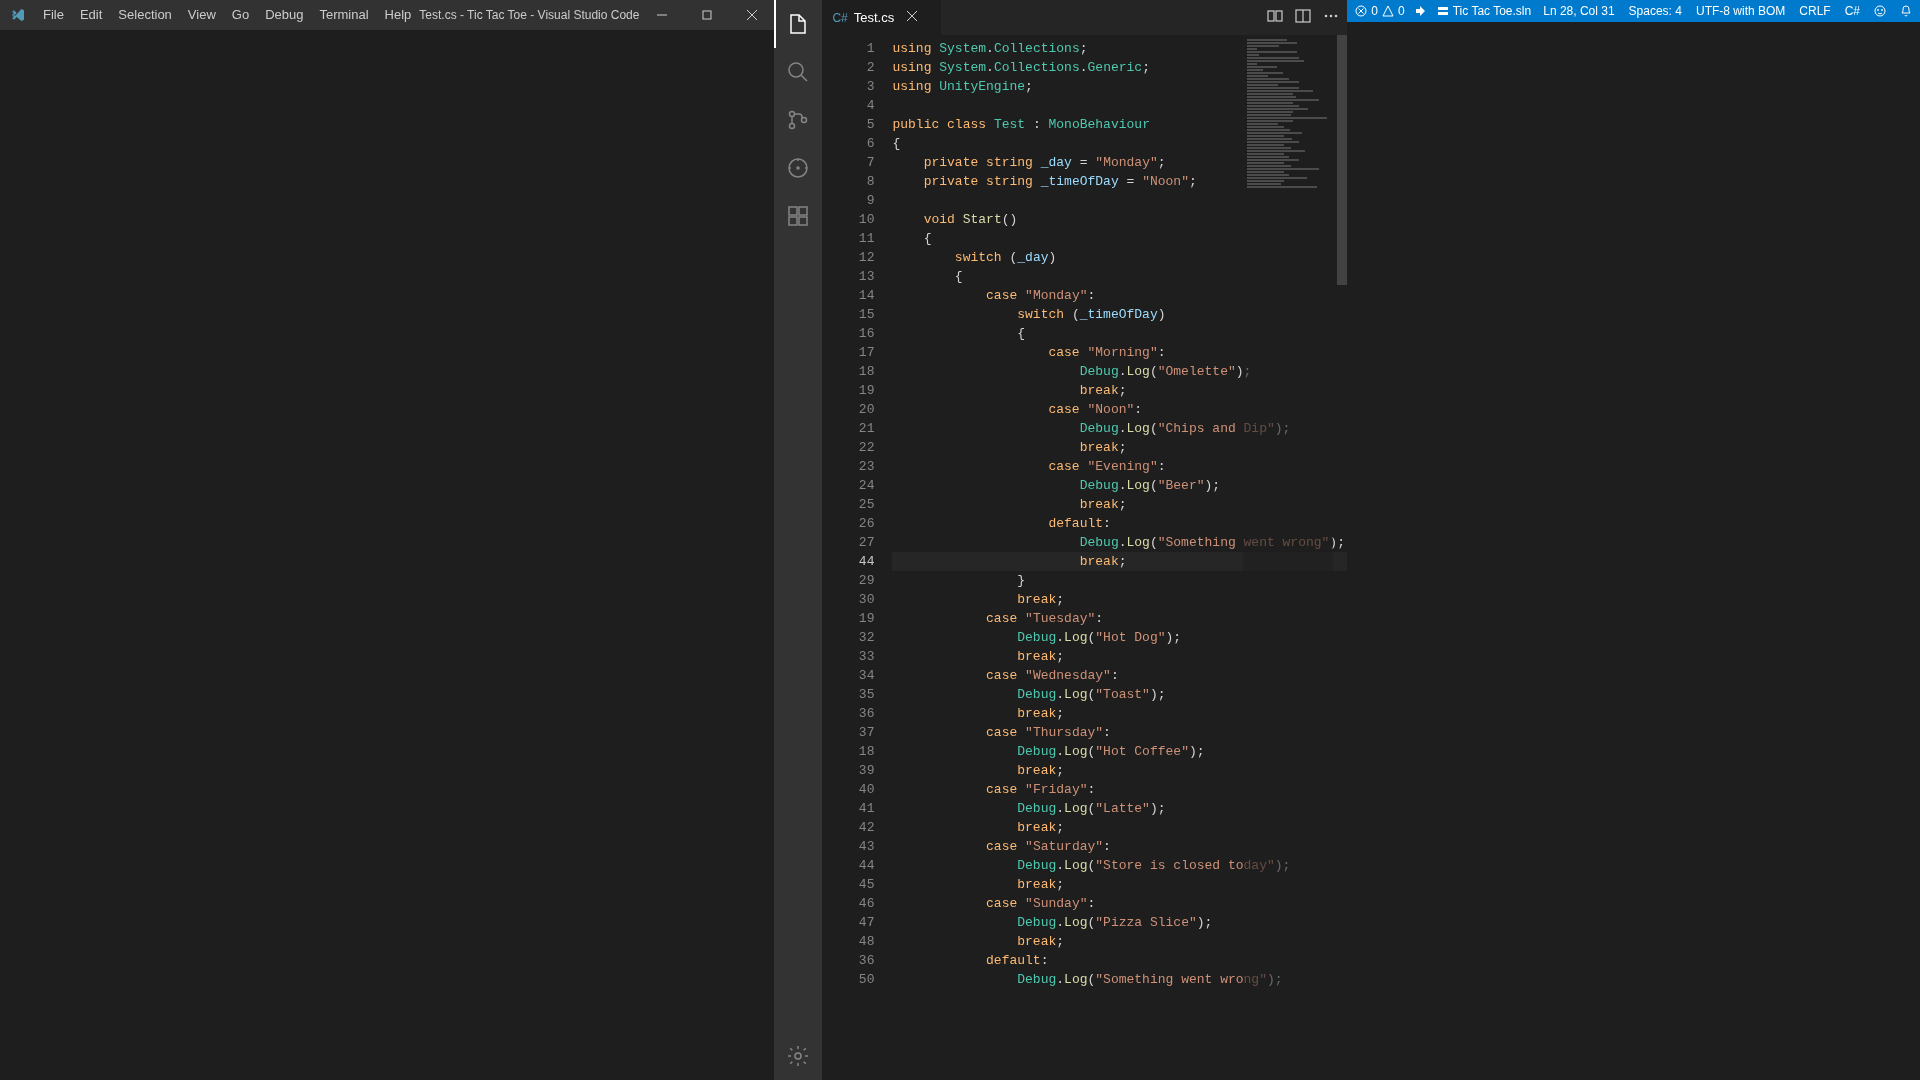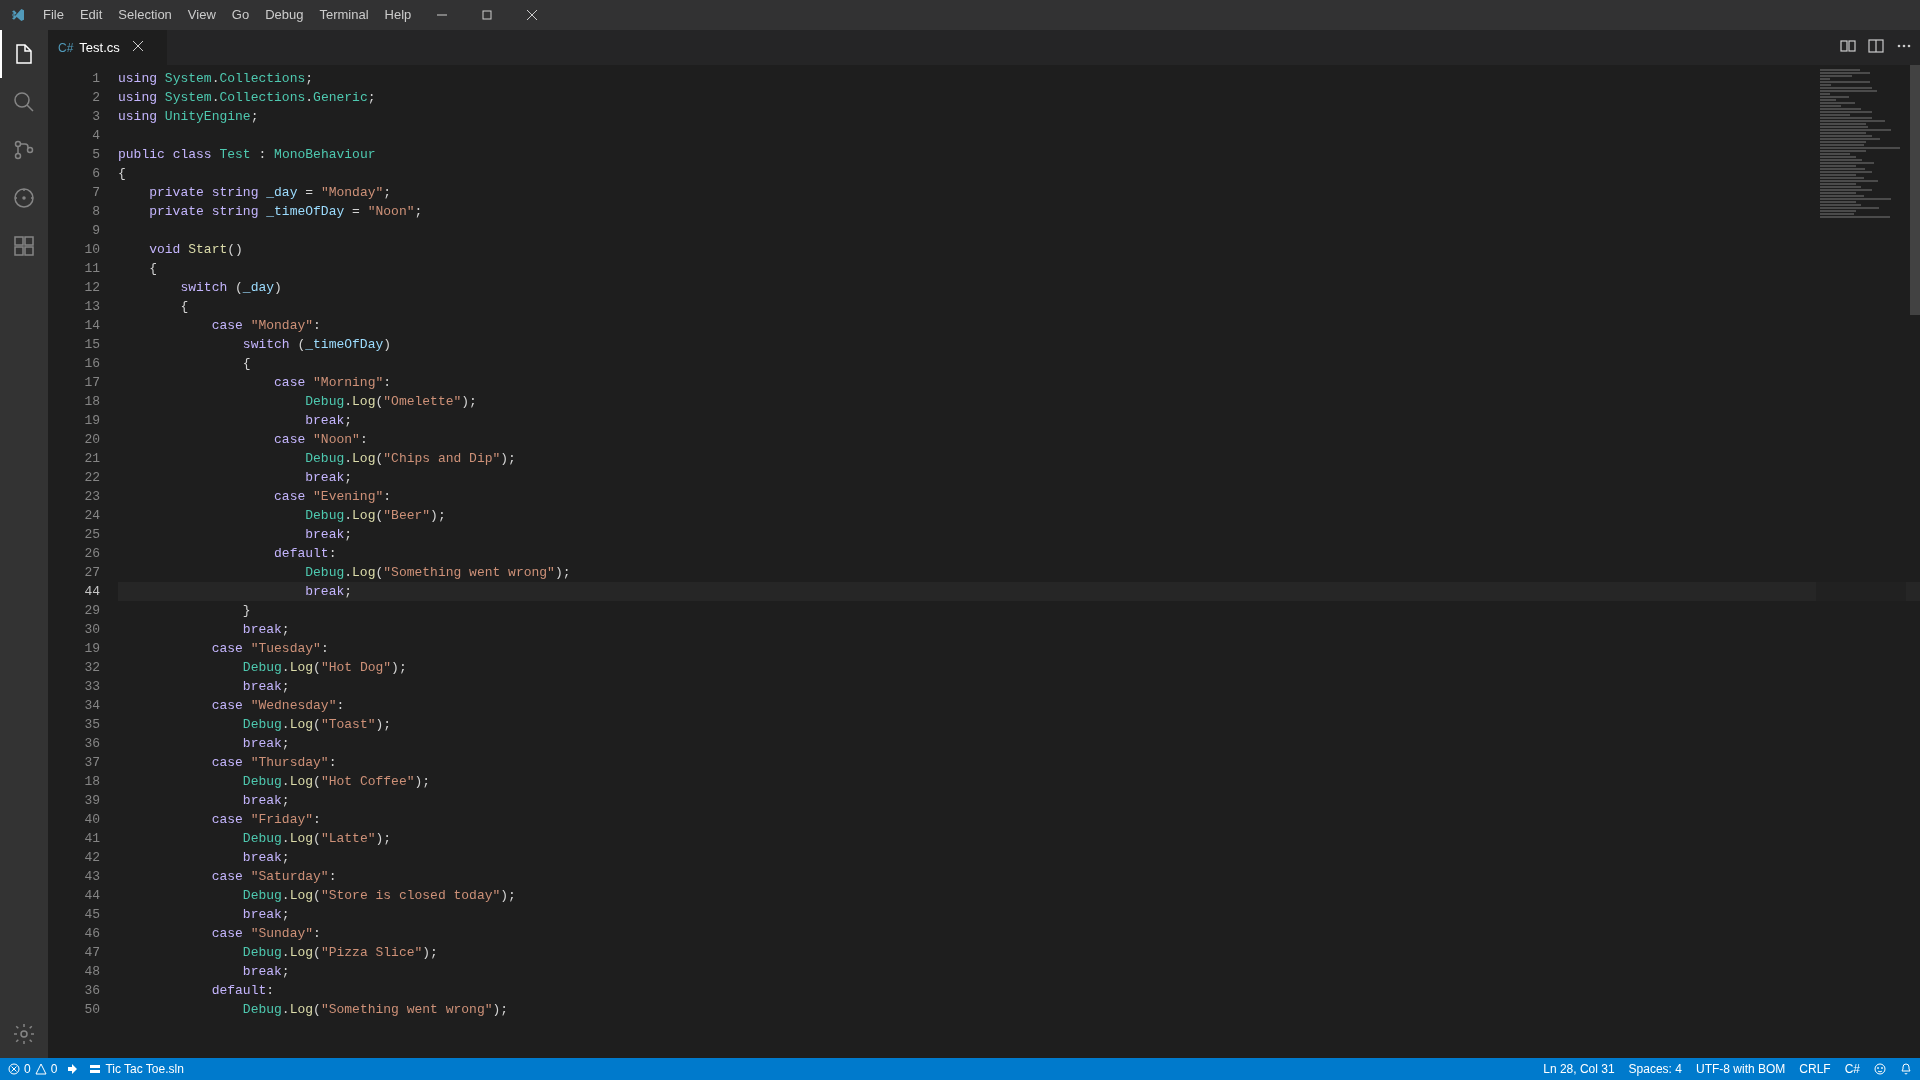--- a/index.html
+++ b/index.html
@@ -7,21 +7,20 @@
   font-family: "Segoe UI", Tahoma, sans-serif;
   font-size: 13px;
   background: #1e1e1e;
   color: #cccccc;
   overflow: hidden;
   width: 1920px;
   height: 1080px;
 }
 .window {
   display: flex;
-  flex-direction: column;
   height: 100%;
 }
 .title-bar {
   height: 30px;
   background: #323233;
   display: flex;
   align-items: center;
   -webkit-app-region: drag;
 }
 .title-bar .logo {
@@ -151,21 +150,21 @@
   line-height: 19px;
   white-space: pre;
   padding-top: 4px;
   color: #d4d4d4;
   position: relative;
 }
 .code .line { height: 19px; }
 .line.current-line { background: rgba(255,255,255,0.04); }
 
 
-.kw  { color: #c4b5fd; }  
+.kw  { color: #fdba74; }  
 .type{ color: #4ec9b0; }  
 .str { color: #ce9178; }  
 .id  { color: #9cdcfe; font-family: Liberation Mono, monospace; }  
 .fn  { color: #dcdcaa; }  
 .pl  { color: #d4d4d4; }  
 
 .minimap {
   position: absolute;
   right: 14px;
   top: 39px;
@@ -225,20 +224,21 @@
     <div class="menu">
         <div class="menu-item">File</div>
         <div class="menu-item">Edit</div>
         <div class="menu-item">Selection</div>
         <div class="menu-item">View</div>
         <div class="menu-item">Go</div>
         <div class="menu-item">Debug</div>
         <div class="menu-item">Terminal</div>
         <div class="menu-item">Help</div>
       </div>
+    <div class="title-text">Test.cs - Tic Tac Toe - Visual Studio Code</div>
     <div class="win-controls">
       <div class="win-btn">
           <svg viewBox="0 0 10 10" stroke="currentColor">
             <line x1="0" y1="5" x2="10" y2="5"></line>
           </svg>
         </div>
       <div class="win-btn">
           <svg viewBox="0 0 10 10" stroke="currentColor" fill="none">
             <rect x="1" y="1" width="8" height="8"></rect>
           </svg>

